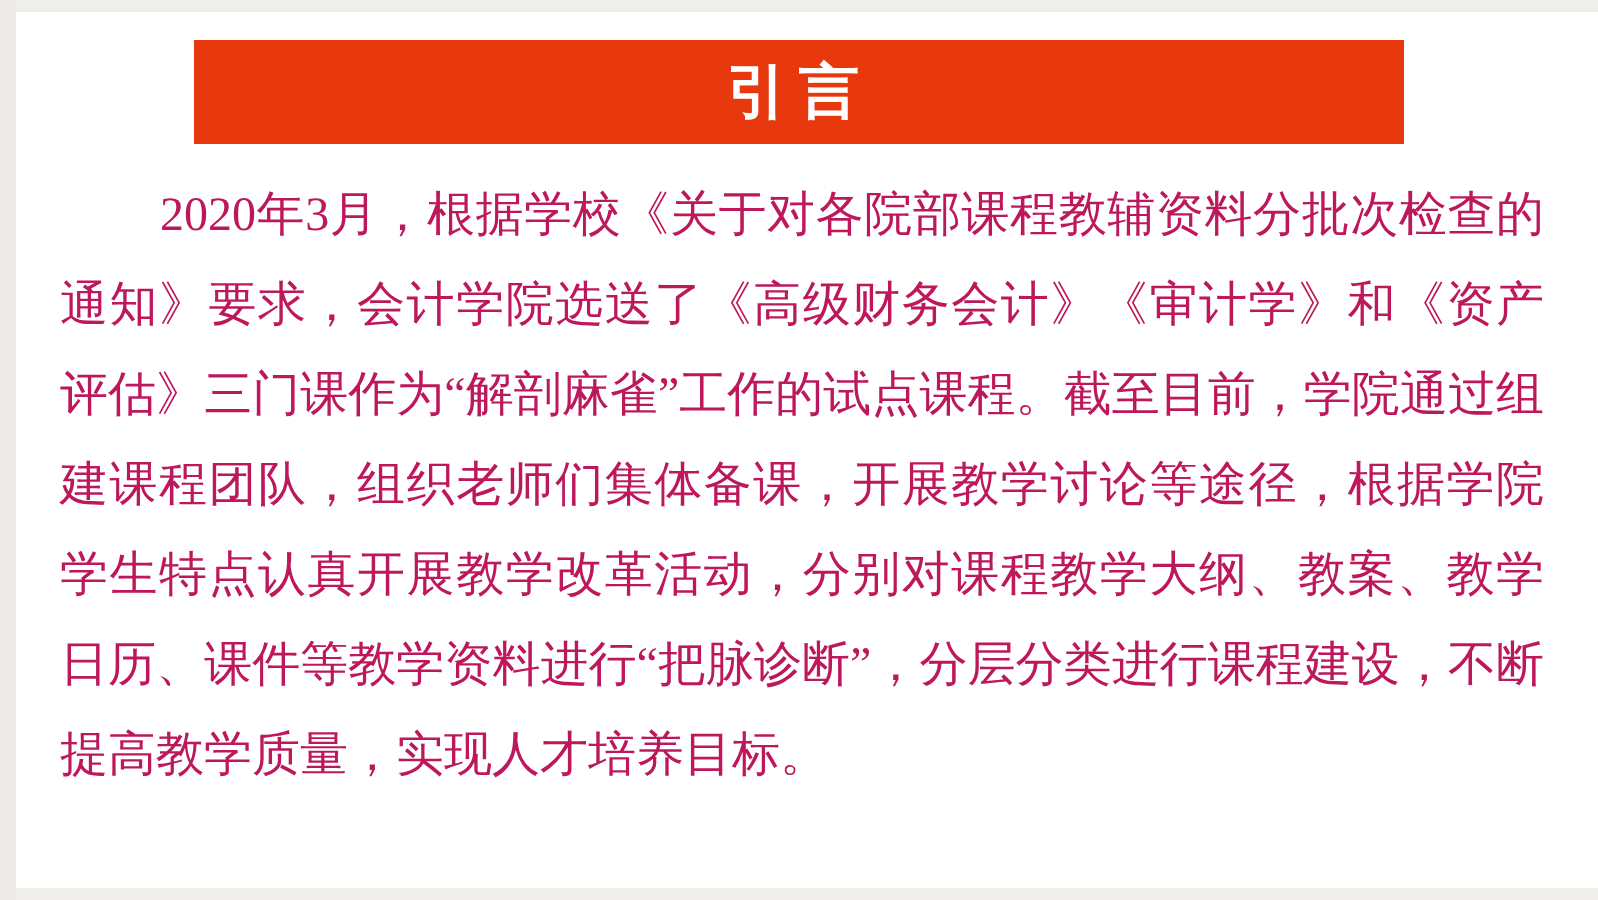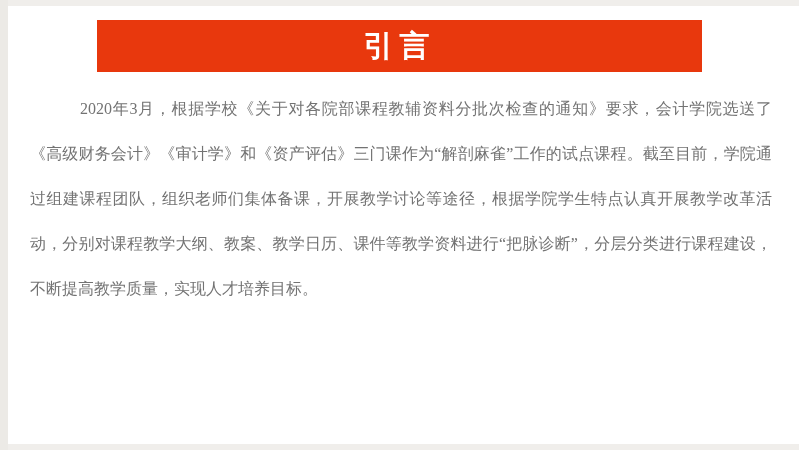--- a/index.html
+++ b/index.html
@@ -32,22 +32,22 @@
     font-size: 30px;
     font-weight: bold;
     letter-spacing: 6px;
     font-family: "Liberation Sans", "DejaVu Sans", sans-serif;
   }
   .body-text {
     position: absolute;
     left: 30px;
     top: 86px;
     width: 742px;
-    color: #737373;
-    font-size: 16px;
+    color: #be185d;
+    font-size: 24px;
     line-height: 45px;
     text-align: justify;
     text-justify: inter-ideograph;
     text-indent: 50px;
     font-family: "Liberation Serif", "DejaVu Serif", serif;
   }
   .edge-left {
     position: absolute;
     left: 0;
     top: 0;

